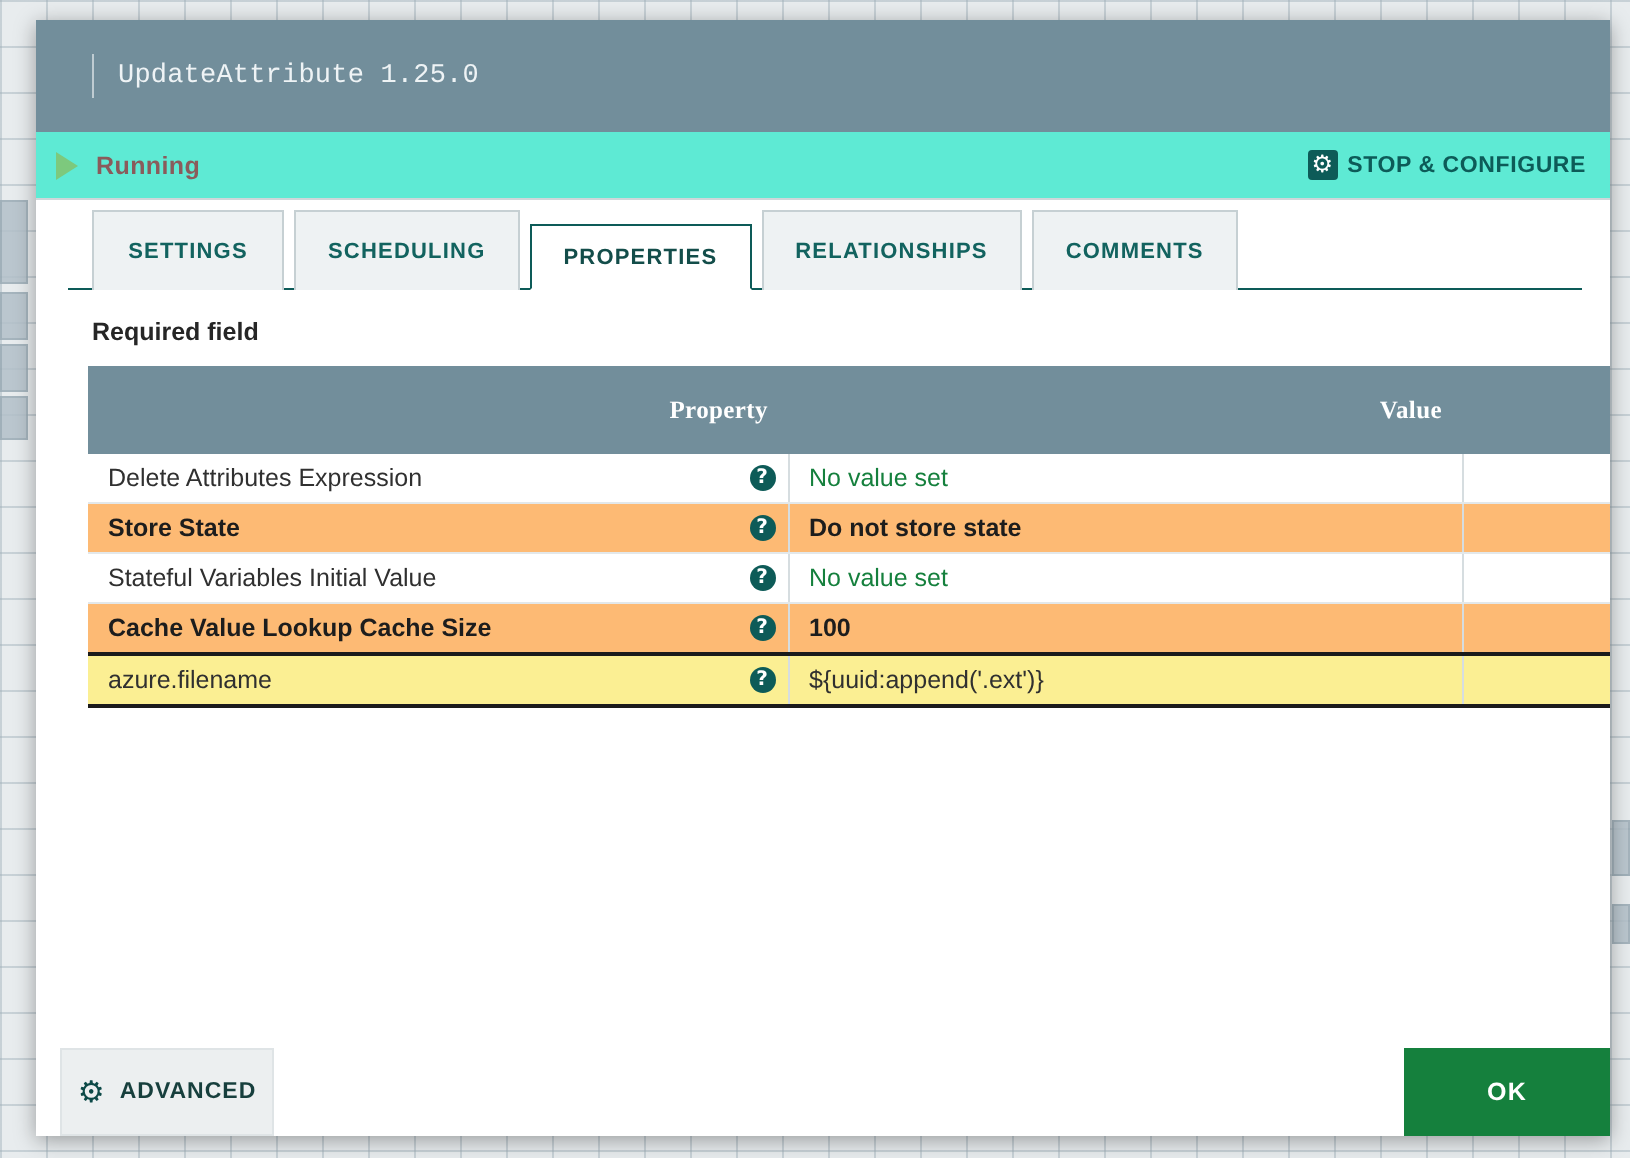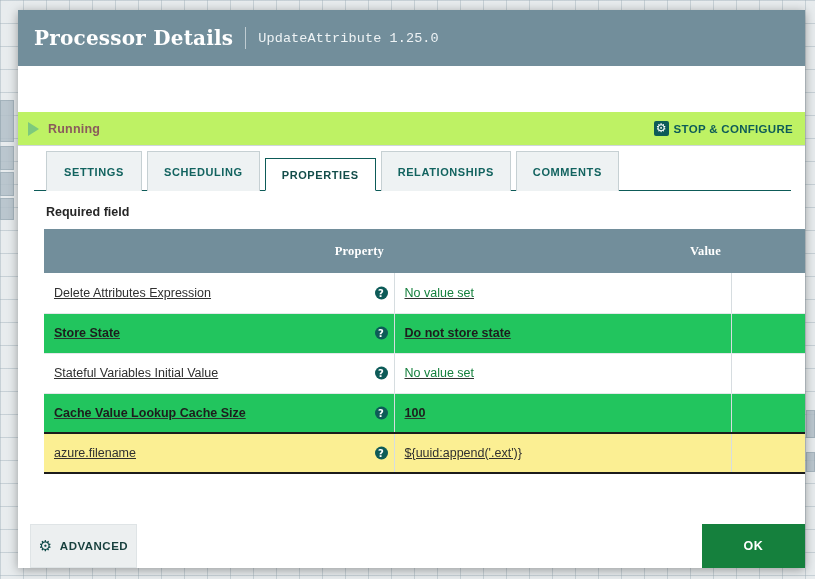--- a/index.html
+++ b/index.html
@@ -66,27 +66,26 @@
   #dialog-subtitle {
     font-family: Liberation Mono, monospace;
     font-size: 13.5px;
     color: #eef3f5;
     letter-spacing: .1px;
   }
 
   
   #status-bar {
     height: 34px;
-    background: #bef264;
+    background: #5eead4;
     border-bottom: 1px solid #cfd7da;
     display: flex;
     align-items: center;
     padding: 0 12px 0 10px;
     flex: 0 0 auto;
-    margin-top: 46px;
   }
   #run-icon {
     width: 0; height: 0;
     border-left: 11px solid #7dc97d;
     border-top: 7px solid transparent;
     border-bottom: 7px solid transparent;
     margin-right: 9px;
   }
   #run-status-text {
     font-size: 12.5px;
@@ -189,29 +188,28 @@
     text-align: right;
     padding: 7px 10px;
     height: 44px;
     letter-spacing: .2px;
     font-family: Liberation Serif, serif;
   }
   #property-table td {
     font-size: 12.5px;
     color: #303030;
     padding: 5px 10px;
-    height: 40px;
+    height: 24px;
     border-bottom: 1px solid #e3e8ea;
     vertical-align: middle;
     white-space: nowrap;
     overflow: hidden;
-    text-decoration: underline;
   }
   #property-table tr.row-even td { background: #ffffff; }
-  #property-table tr.row-odd  td { background: #22c55e; }
+  #property-table tr.row-odd  td { background: #fdba74; }
   #property-table tr.row-selected td {
     background: #fbef93;
     border-top: 2px solid #1b1b1b;
     border-bottom: 2px solid #1b1b1b;
     margin-left: 12px;
   }
   td.cell-prop { position: relative; padding-right: 26px; }
   td.cell-value { border-left: 1px solid #d6dde0; }
   td.cell-extra { border-left: 1px solid #d6dde0; }
   .prop-name.required { font-weight: bold; color: #1d1d1d; }
@@ -292,21 +290,20 @@
   <div class="ghost-box" style="left:0px; top:146px; width:14px; height:24px;"></div>
   <div class="ghost-box" style="left:0px; top:172px; width:14px; height:24px;"></div>
   <div class="ghost-box" style="left:0px; top:198px; width:14px; height:22px;"></div>
   <div class="ghost-box" style="left:806px; top:410px; width:9px; height:28px;"></div>
   <div class="ghost-box" style="left:806px; top:452px; width:9px; height:20px;"></div>
 </div>
 
 <div id="dialog">
 
   <div id="dialog-header">
-    <span id="dialog-title">Processor Details</span>
     <span id="title-divider"></span>
     <span id="dialog-subtitle">UpdateAttribute 1.25.0</span>
   </div>
 
   <div id="status-bar">
     <span id="run-icon"></span>
     <span id="run-status-text">Running</span>
     <span id="status-spacer"></span>
     <span id="stop-configure-button">
       <span class="gear-glyph">⚙</span>

